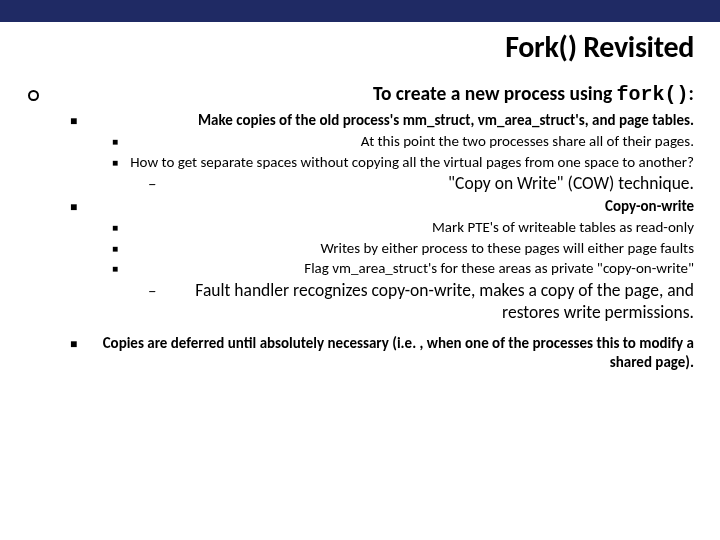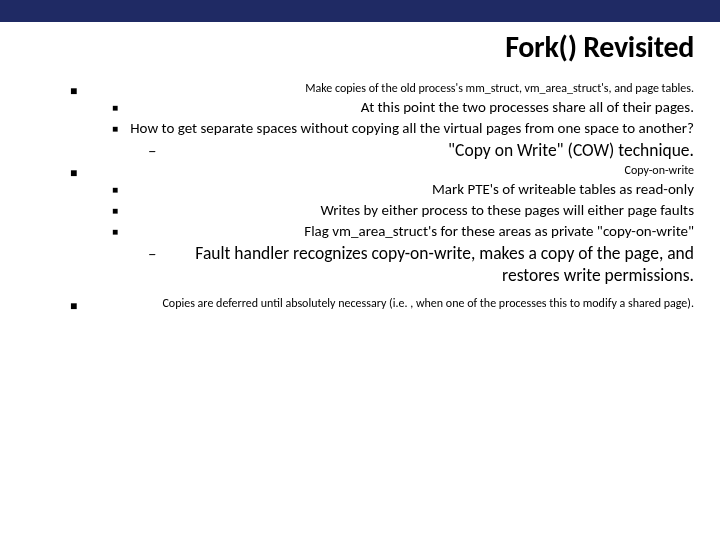--- a/index.html
+++ b/index.html
@@ -40,21 +40,21 @@
     line-height: 1.25;
   }
   
   .lvl0 { margin-left: 2px; margin-top: 2px; margin-bottom: 4px;}
   .lvl0 .bul { font-size: 19px; }
   .lvl0 .txt { font-size: 19.5px; font-weight: 700; }
   .code { font-family: "Courier New", monospace; font-weight: 700; font-size: 20px;}
   
   .lvl1 { margin-left: 44px; margin-top: 2px;}
   .lvl1 .bul { font-size: 12px; position: relative; top:3px;}
-  .lvl1 .txt { font-size: 12px; }
+  .lvl1 .txt { font-size: 15px; font-weight: bold; }
   
   .lvl2 { margin-left: 86px; }
   .lvl2 .bul { font-size: 10px; position: relative; top:4px;}
   .lvl2 .txt { font-size: 15px; }
   
   .lvl3 { margin-left: 122px; }
   .lvl3 .bul { font-size: 17px; }
   .lvl3 .txt { font-size: 17.5px; }
   .circle {
     display:inline-block;
@@ -67,20 +67,26 @@
 </style>
 </head>
 <body>
 
 <div class="topbar"></div>
 
 <div class="content">
 
   <h1>Fork() Revisited</h1>
 
+  <div class="row lvl0">
+    <span class="bul"><span class="circle"></span></span>
+    <span class="txt">
+      <span>To create a new process using </span><span class="code">fork()</span><span>:</span>
+    </span>
+  </div>
 
   <div class="row lvl1">
     <span class="bul">■</span>
     <span class="txt">Make copies of the old process's mm_struct, vm_area_struct's, and page tables.</span>
   </div>
 
   <div class="row lvl2">
     <span class="bul">■</span>
     <span class="txt">At this point the two processes share all of their pages.</span>
   </div>

